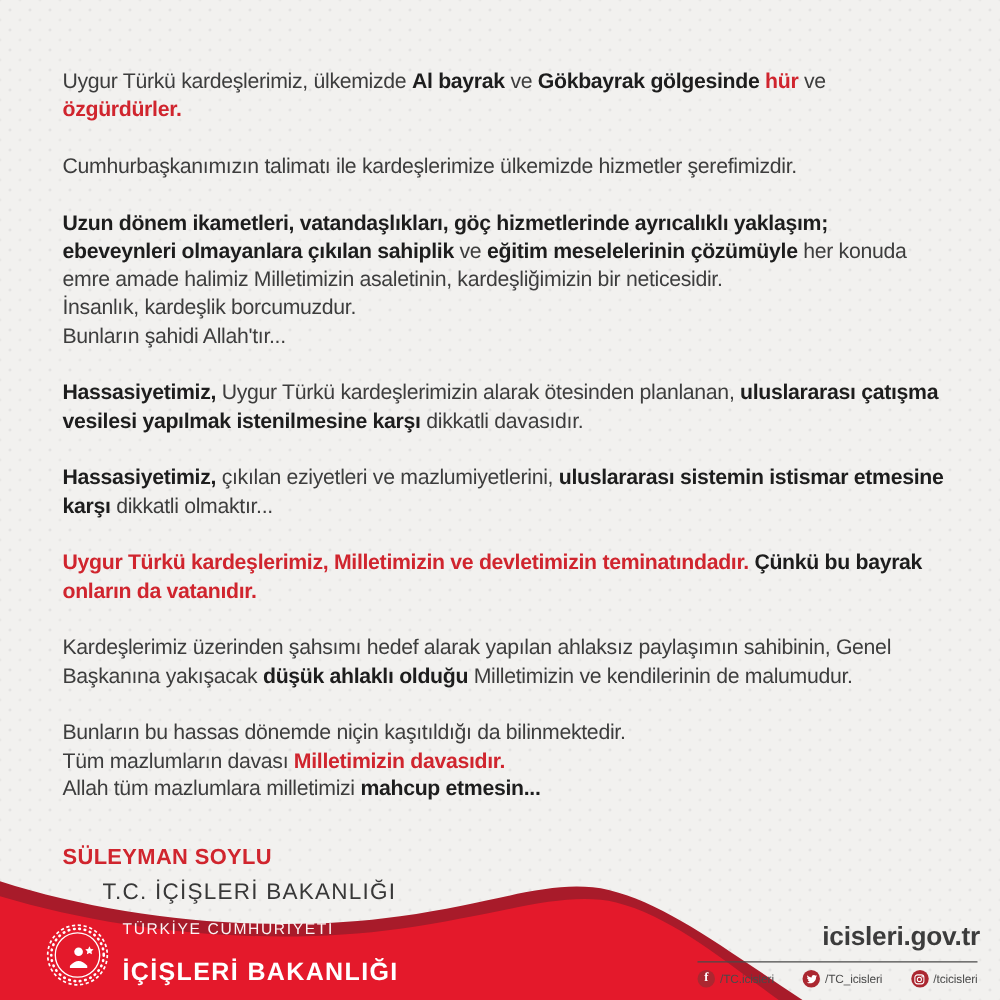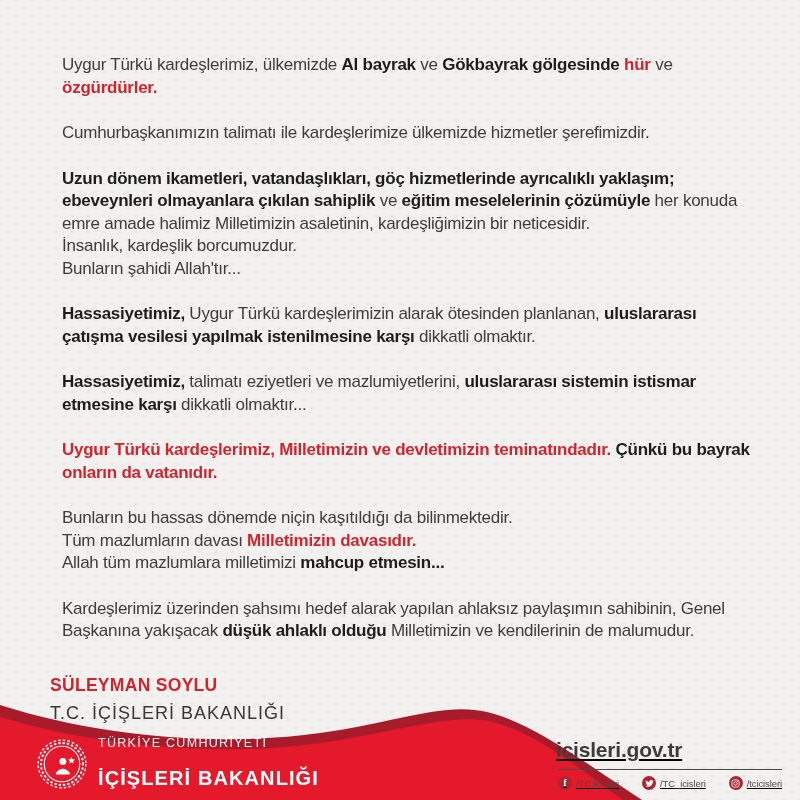--- a/index.html
+++ b/index.html
@@ -21,42 +21,42 @@
       radial-gradient(rgba(110,110,110,0.07) 1px, transparent 1.4px);
     background-size:16px 16px,16px 16px;
     background-position:0 0,8px 8px;
     position:relative;
   }
   .content{
     position:absolute;
     left:50px; top:54px; width:706px;
     font-size:17px; line-height:22.5px; letter-spacing:-0.25px;
   }
-  .para{margin-bottom:23px;margin-left:12px;}
+  .para{margin-bottom:23px;}
   .seg-r{color:var(--text-dark); font-weight:400;}
   .seg-b{color:var(--text-black); font-weight:700;}
   .seg-rb{color:var(--accent-red); font-weight:700;}
   .signature{margin-top:31px;}
   .signature-name{
     color:var(--accent-red); font-weight:700; font-size:17.5px;
     letter-spacing:0.3px; margin-bottom:6px;
   }
   .signature-org{
-    color:#383838; font-weight:400; font-size:18px; letter-spacing:1px;
+    color:#383838; font-weight:400; font-size:18px; letter-spacing:1px;margin-left:32px;
   }
   .footer-wave{position:absolute; left:0; bottom:0; width:800px; height:115px;}
   .footer-logo{
     position:absolute; left:36px; bottom:9px;
     display:flex; align-items:center; gap:10px; color:#ffffff;
   }
   .footer-logo-text{display:flex; flex-direction:column; line-height:1.25;gap:14px;}
   .ministry-line1{font-size:12.5px; font-weight:400; letter-spacing:1.3px; opacity:0.95;}
   .ministry-line2{font-size:20px; font-weight:700; letter-spacing:1.1px;}
   .footer-right{
-    position:absolute; right:16px; bottom:10px; width:228px; text-align:left;text-decoration:underline;
+    position:absolute; right:16px; bottom:10px; width:228px; text-align:right;
   }
   .website{
     color:var(--footer-text); font-weight:700; font-size:21px; letter-spacing:-0.2px;
   }
   .footer-divider{
     border:none; border-top:1.6px solid #4a4a4a; margin:7px 2px 6px 2px;
   }
   .social-row{
     display:flex; justify-content:space-between; align-items:center; padding:0 2px;
   }
@@ -73,25 +73,25 @@
   }
 </style>
 </head>
 <body>
 
 <div class="content">
   <div id="body-paragraphs">
       <div class="para"><span class="seg-r">Uygur Türkü kardeşlerimiz, ülkemizde </span><span class="seg-b">Al bayrak</span><span class="seg-r"> ve </span><span class="seg-b">Gökbayrak gölgesinde </span><span class="seg-rb">hür</span><span class="seg-r"> ve </span><span class="seg-rb">özgürdürler.</span></div>
       <div class="para"><span class="seg-r">Cumhurbaşkanımızın talimatı ile kardeşlerimize ülkemizde hizmetler şerefimizdir.</span></div>
       <div class="para"><span class="seg-b">Uzun dönem ikametleri, vatandaşlıkları, göç hizmetlerinde ayrıcalıklı yaklaşım; ebeveynleri olmayanlara çıkılan sahiplik</span><span class="seg-r"> ve </span><span class="seg-b">eğitim meselelerinin çözümüyle</span><span class="seg-r"> her konuda emre amade halimiz Milletimizin asaletinin, kardeşliğimizin bir neticesidir.</span><br><span class="seg-r">İnsanlık, kardeşlik borcumuzdur.</span><br><span class="seg-r">Bunların şahidi Allah'tır...</span></div>
-      <div class="para"><span class="seg-b">Hassasiyetimiz,</span><span class="seg-r"> Uygur Türkü kardeşlerimizin alarak ötesinden planlanan, </span><span class="seg-b">uluslararası çatışma vesilesi yapılmak istenilmesine karşı</span><span class="seg-r"> dikkatli olmaktır.</span></div>
-      <div class="para"><span class="seg-b">Hassasiyetimiz,</span><span class="seg-r"> talimatı eziyetleri ve mazlumiyetlerini, </span><span class="seg-b">uluslararası sistemin istismar etmesine karşı</span><span class="seg-r"> dikkatli olmaktır...</span></div>
+      <div class="para"><span class="seg-b">Hassasiyetimiz,</span><span class="seg-r"> Uygur Türkü kardeşlerimizin alarak ötesinden planlanan, </span><span class="seg-b">uluslararası çatışma vesilesi yapılmak istenilmesine karşı</span><span class="seg-r"> dikkatli davasıdır.</span></div>
+      <div class="para"><span class="seg-b">Hassasiyetimiz,</span><span class="seg-r"> çıkılan eziyetleri ve mazlumiyetlerini, </span><span class="seg-b">uluslararası sistemin istismar etmesine karşı</span><span class="seg-r"> dikkatli olmaktır...</span></div>
       <div class="para"><span class="seg-rb">Uygur Türkü kardeşlerimiz, Milletimizin ve devletimizin teminatındadır.</span><span class="seg-b"> Çünkü bu bayrak </span><span class="seg-rb">onların da vatanıdır.</span></div>
+      <div class="para"><span class="seg-r">Kardeşlerimiz üzerinden şahsımı hedef alarak yapılan ahlaksız paylaşımın sahibinin, Genel Başkanına yakışacak </span><span class="seg-b">düşük ahlaklı olduğu</span><span class="seg-r"> Milletimizin ve kendilerinin de malumudur.</span></div>
       <div class="para"><span class="seg-r">Bunların bu hassas dönemde niçin kaşıtıldığı da bilinmektedir.</span><br><span class="seg-r">Tüm mazlumların davası </span><span class="seg-rb">Milletimizin davasıdır.</span><br><span class="seg-r">Allah tüm mazlumlara milletimizi </span><span class="seg-b">mahcup etmesin...</span></div>
-      <div class="para"><span class="seg-r">Kardeşlerimiz üzerinden şahsımı hedef alarak yapılan ahlaksız paylaşımın sahibinin, Genel Başkanına yakışacak </span><span class="seg-b">düşük ahlaklı olduğu</span><span class="seg-r"> Milletimizin ve kendilerinin de malumudur.</span></div>
     </div>
   <div class="signature">
     <div class="signature-name">SÜLEYMAN SOYLU</div>
     <div class="signature-org">T.C. İÇİŞLERİ BAKANLIĞI</div>
   </div>
 </div>
 
 <svg class="footer-wave" viewBox="0 0 800 115" preserveAspectRatio="none" aria-hidden="true">
   <path d="M0,20 C100,52 220,62 320,48 C400,37 442,17 487,27 C533,38 578,73 642,115 L0,115 Z" fill="var(--wave-dark-red)"></path>
   <path d="M0,32 C100,62 220,72 320,58 C400,47 450,27 493,37 C537,48 580,84 623,115 L0,115 Z" fill="var(--wave-red)"></path>

